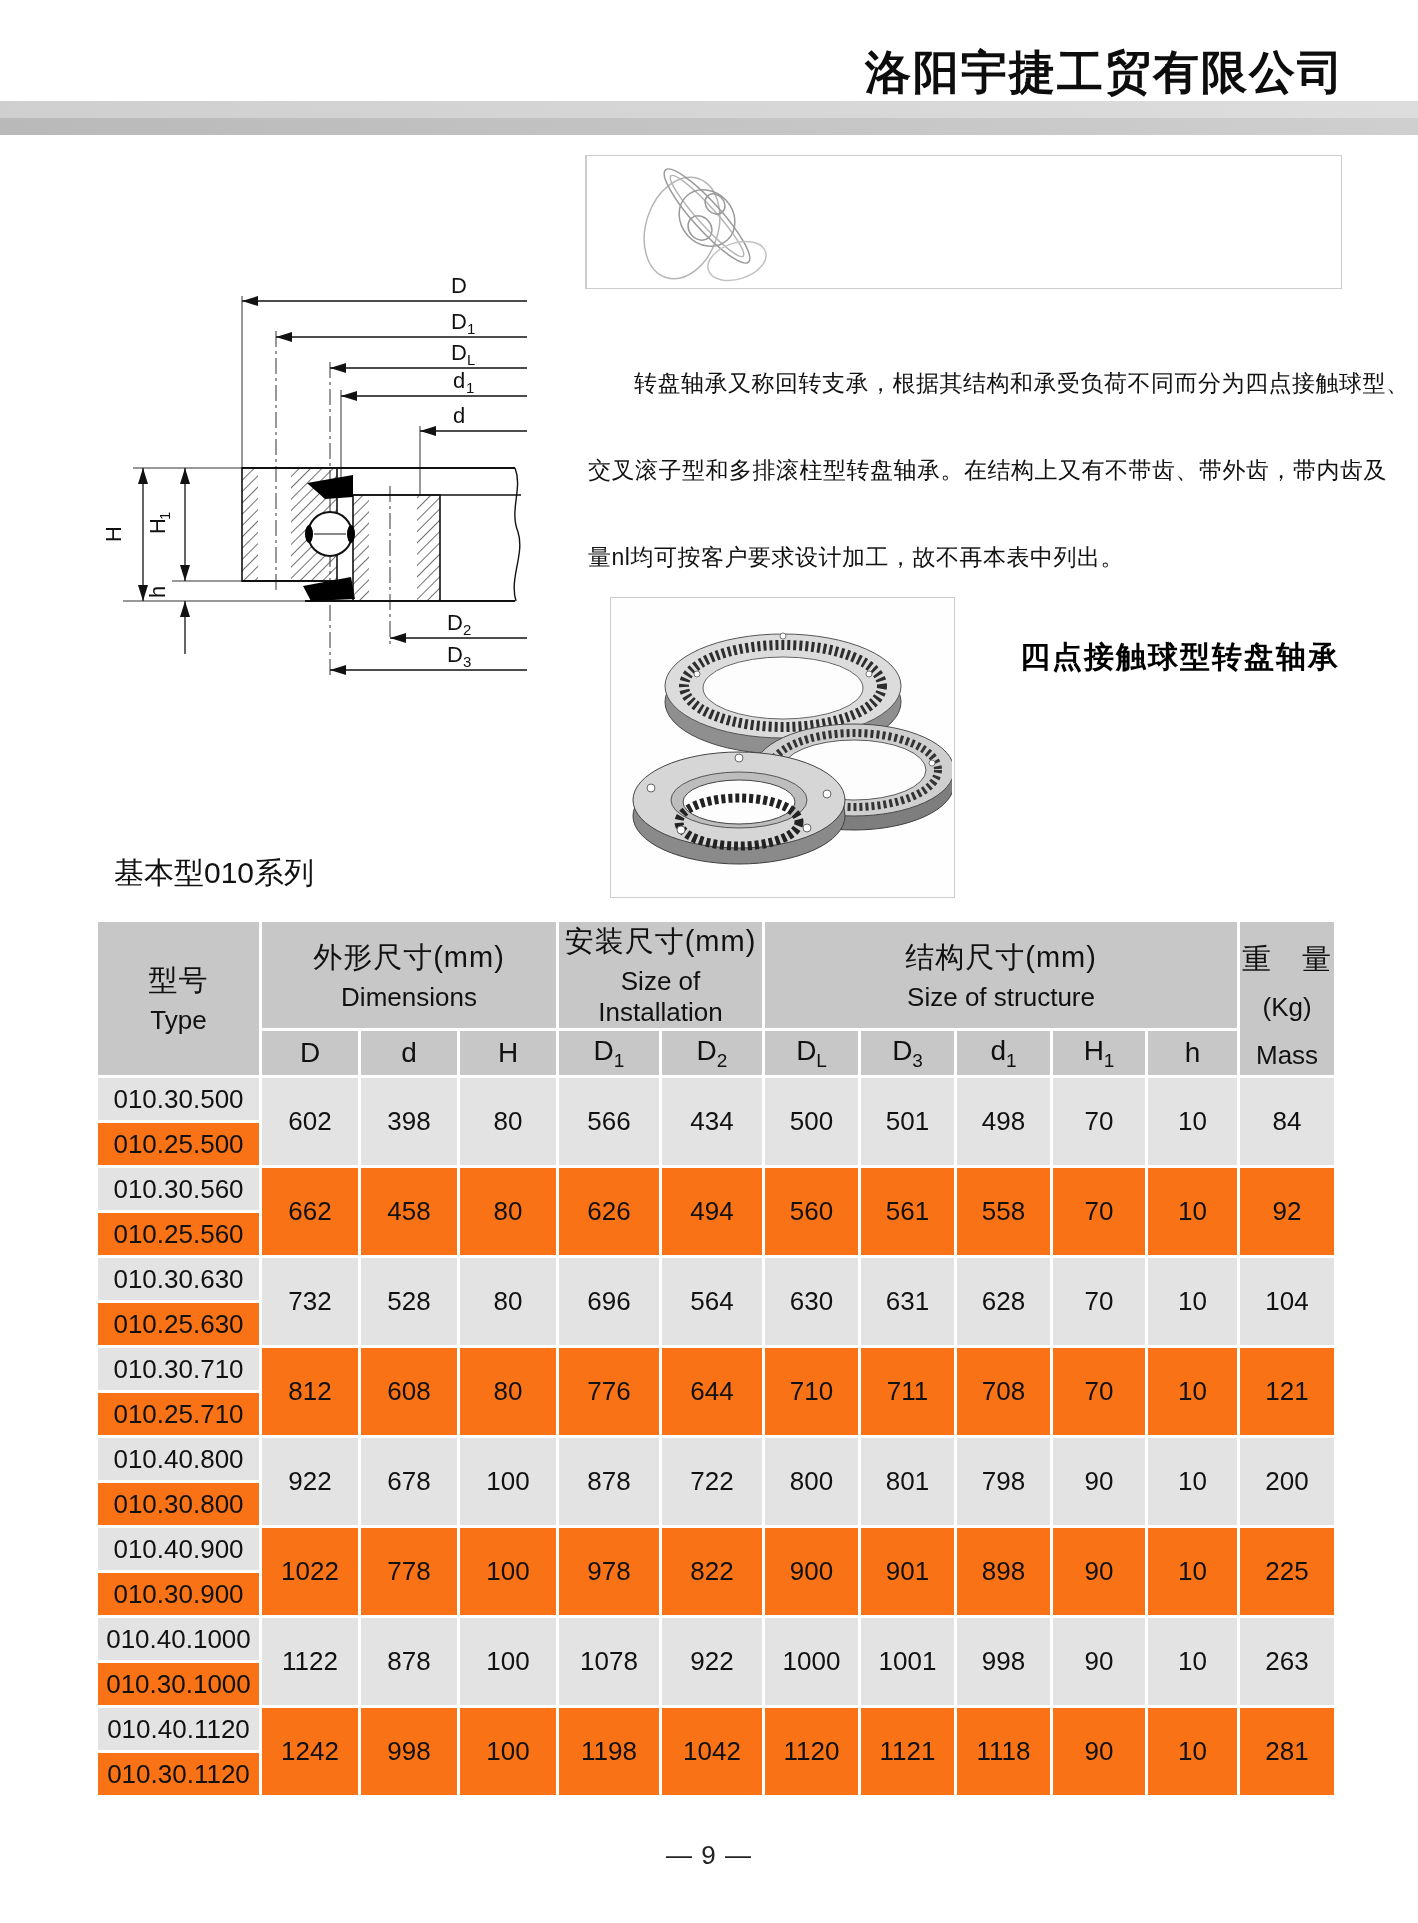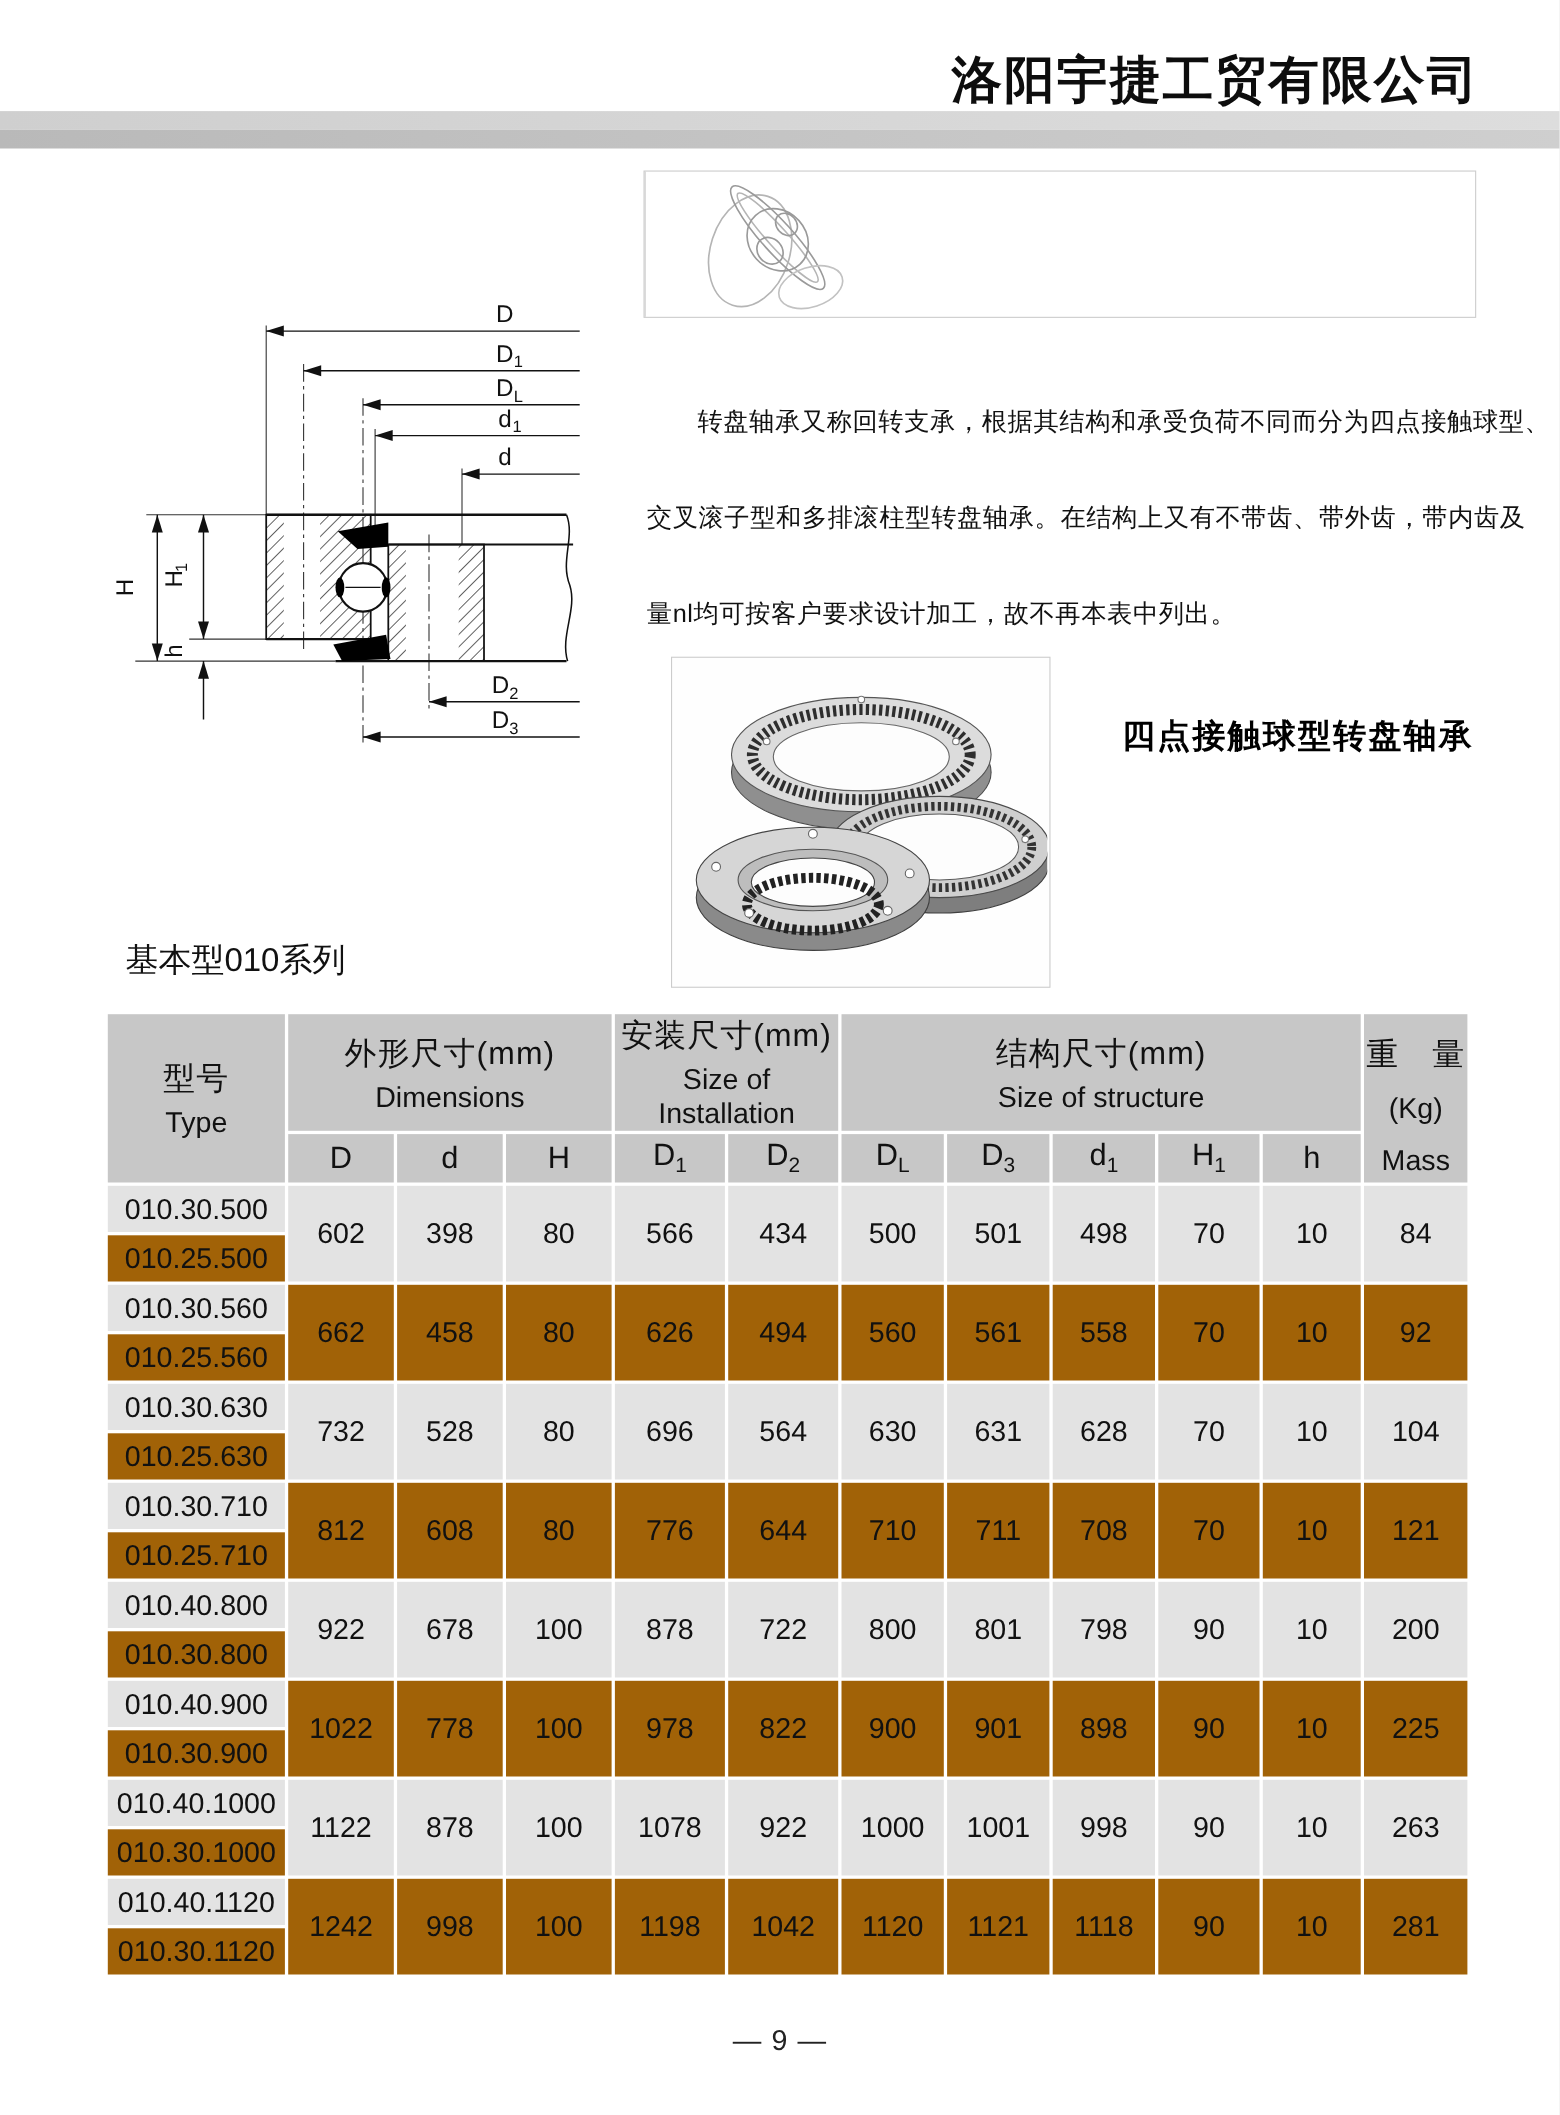--- a/index.html
+++ b/index.html
@@ -37,21 +37,21 @@
     margin-top:44px;
   }
   .paragraph .pline.first{text-indent:46px;}
 
   .photo{
     position:absolute;left:610px;top:597px;width:343px;height:299px;
     border:1px solid #cccccc;background:#fefefe;
   }
   .caption{
     position:absolute;left:1020px;top:637px;font-size:30px;font-weight:bold;
-    letter-spacing:2px;color:#000;margin-top:12px;
+    letter-spacing:2px;color:#000;
   }
   .series-title{position:absolute;left:114px;top:853px;font-size:30px;color:#111;}
 
   table.spec{
     position:absolute;left:95px;top:919px;width:1242px;
     border-collapse:separate;border-spacing:3px;table-layout:fixed;
     background:#ffffff;
   }
   table.spec th,table.spec td{
     text-align:center;vertical-align:middle;padding:0;
@@ -59,21 +59,21 @@
   }
   th.hdr{background:#c7c7c7;}
   th.ghdr{height:84px;}
   .hcn{font-size:29px;letter-spacing:1px;}
   .hen{font-size:26px;margin-top:4px;}
   th.sub-h{height:44px;font-size:28px;background:#c7c7c7;}
   th.sub-h sub{font-size:19px;}
   td.type{height:42px;font-size:26px;}
   td.val{font-size:26px;}
   .light{background:#e3e3e3;}
-  .dark{background:#a16207;}
+  .dark{background:#f97316;}
   .mass-lines div{line-height:32px;margin-top:16px;}
 
   .footer{
     position:absolute;left:0;top:1840px;width:1418px;text-align:center;
     font-size:26px;color:#222;letter-spacing:1px;
   }
 </style>
 </head>
 <body>
 

